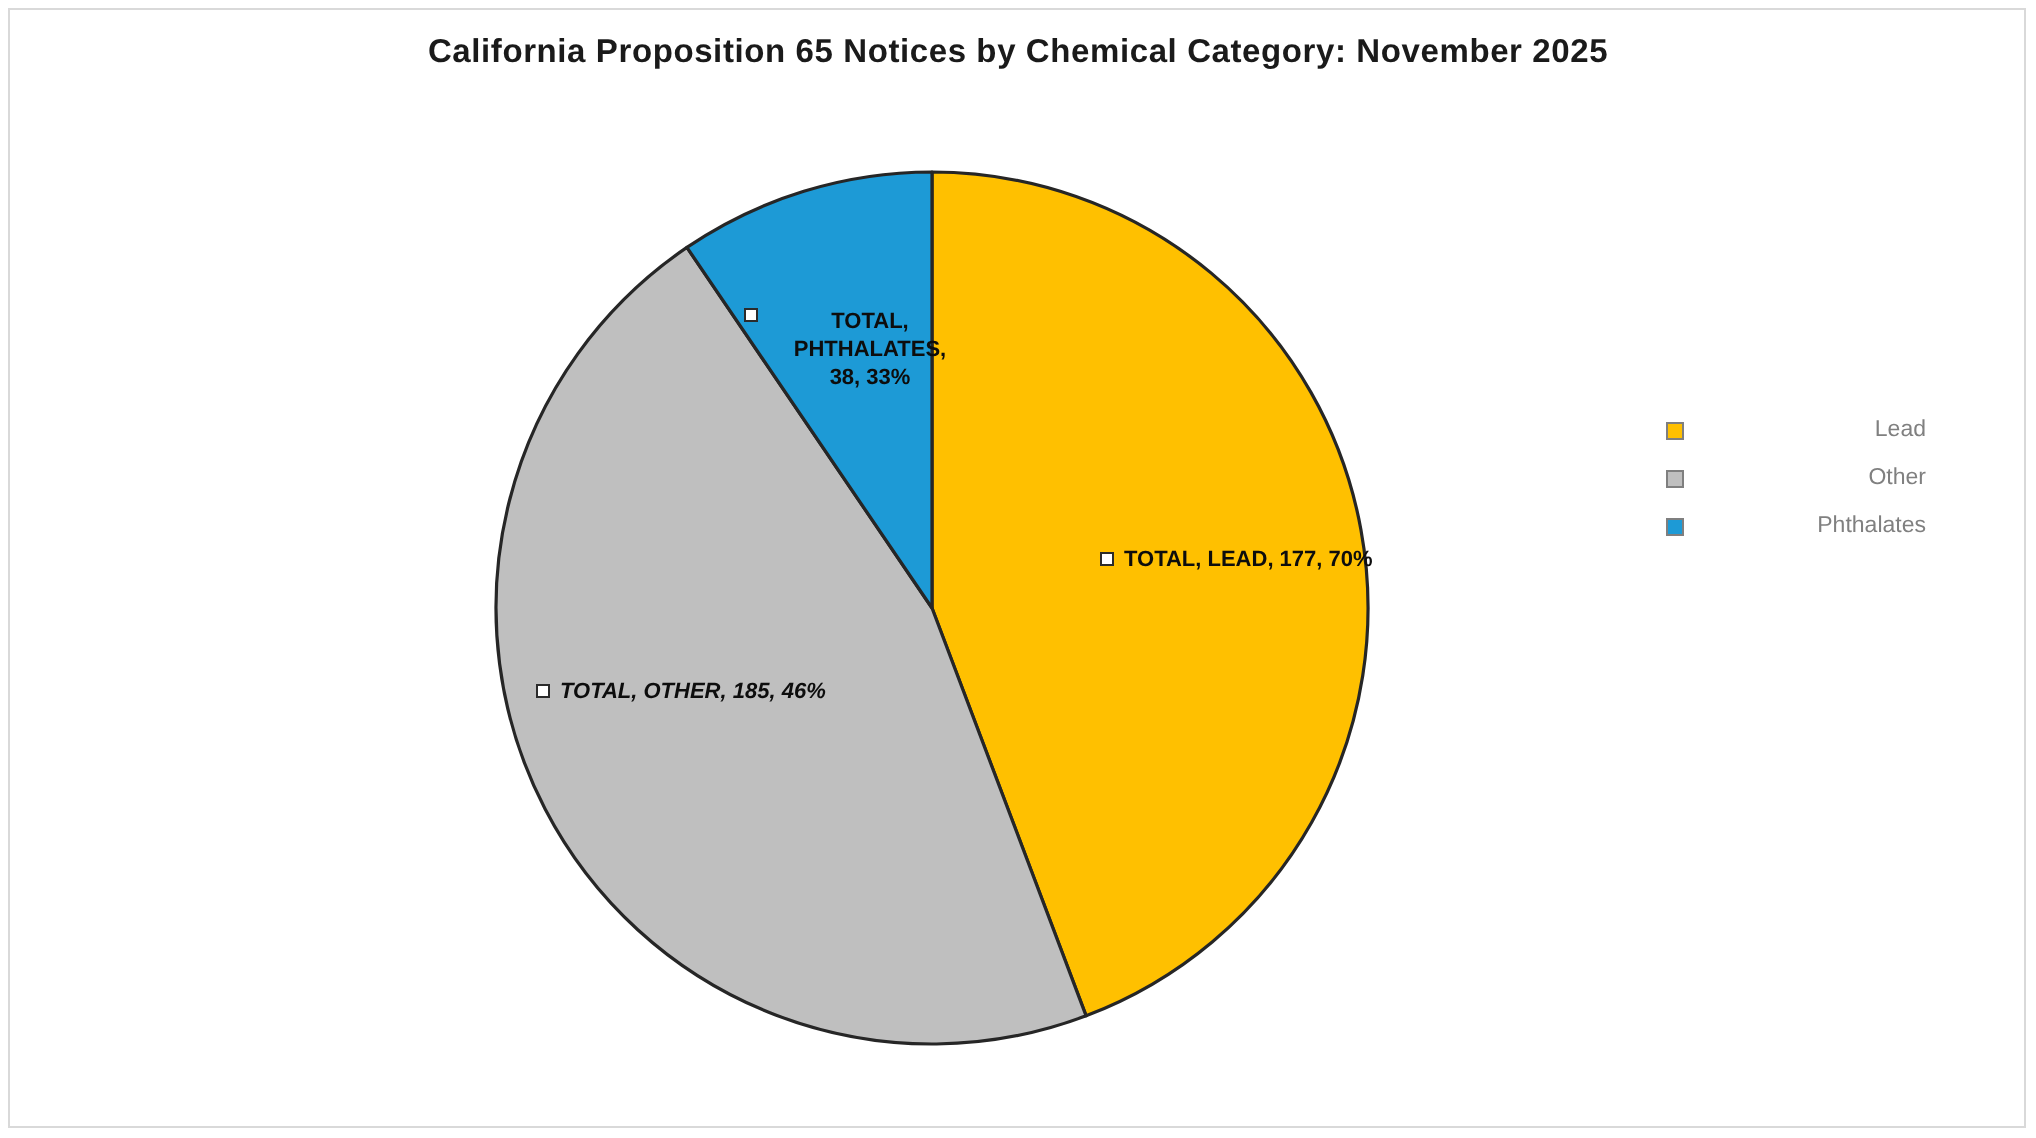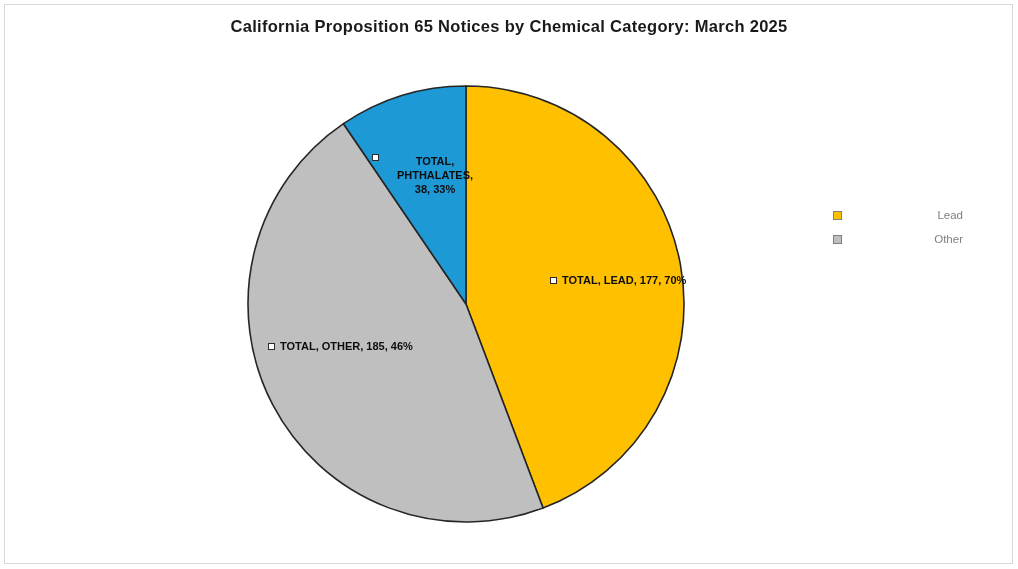--- a/index.html
+++ b/index.html
@@ -88,20 +88,21 @@
     margin: 0;
     top: 0;
   }
   #label-lead {
     left: 550px;
     top: 273px;
   }
   #label-other {
     left: 268px;
     top: 339px;
+    font-style: italic;
   }
   #label-phthalates {
     left: 396px;
     top: 122px;
     width: 78px;
   }
   #label-phthalates .marker-box.detached {
     left: -24px;
     top: 0px;
   }
@@ -131,21 +132,21 @@
     white-space: nowrap;
   }
 </style>
 </head>
 <body>
 
 <div id="chart-frame">
 
   <div class="canvas-border"></div>
 
-  <div id="chart-title">California  Proposition  65 Notices  by Chemical  Category:  March 2025</div>
+  <div id="chart-title">California  Proposition  65 Notices  by Chemical  Category:  November 2025</div>
 
   <div id="pie-area">
 
     <svg id="pie-svg" width="1018" height="569" viewBox="0 0 1018 569">
       <g>
         <path id="slice-lead" class="slice-path" d="M 466 304 L 466.00 86.00 A 218 218 0 0 1 543.06 507.93 Z" fill="#FFC000" stroke="#262626"></path>
         <path id="slice-other" class="slice-path" d="M 466 304 L 543.06 507.93 A 218 218 0 0 1 343.47 123.70 Z" fill="#BFBFBF" stroke="#262626"></path>
         <path id="slice-phthalates" class="slice-path" d="M 466 304 L 343.47 123.70 A 218 218 0 0 1 466.00 86.00 Z" fill="#1D9AD6" stroke="#262626"></path>
       </g>
     </svg>
@@ -169,15 +170,19 @@
 
   <div id="legend">
     <div class="legend-item">
       <span class="legend-swatch" style="background: rgb(255, 192, 0);"></span>
       <span class="legend-label">Lead</span>
     </div>
     <div class="legend-item">
       <span class="legend-swatch" style="background: rgb(191, 191, 191);"></span>
       <span class="legend-label">Other</span>
     </div>
+    <div class="legend-item">
+      <span class="legend-swatch" style="background: rgb(29, 154, 214);"></span>
+      <span class="legend-label">Phthalates</span>
+    </div>
   </div>
 
 </div>
 
 </body></html>

